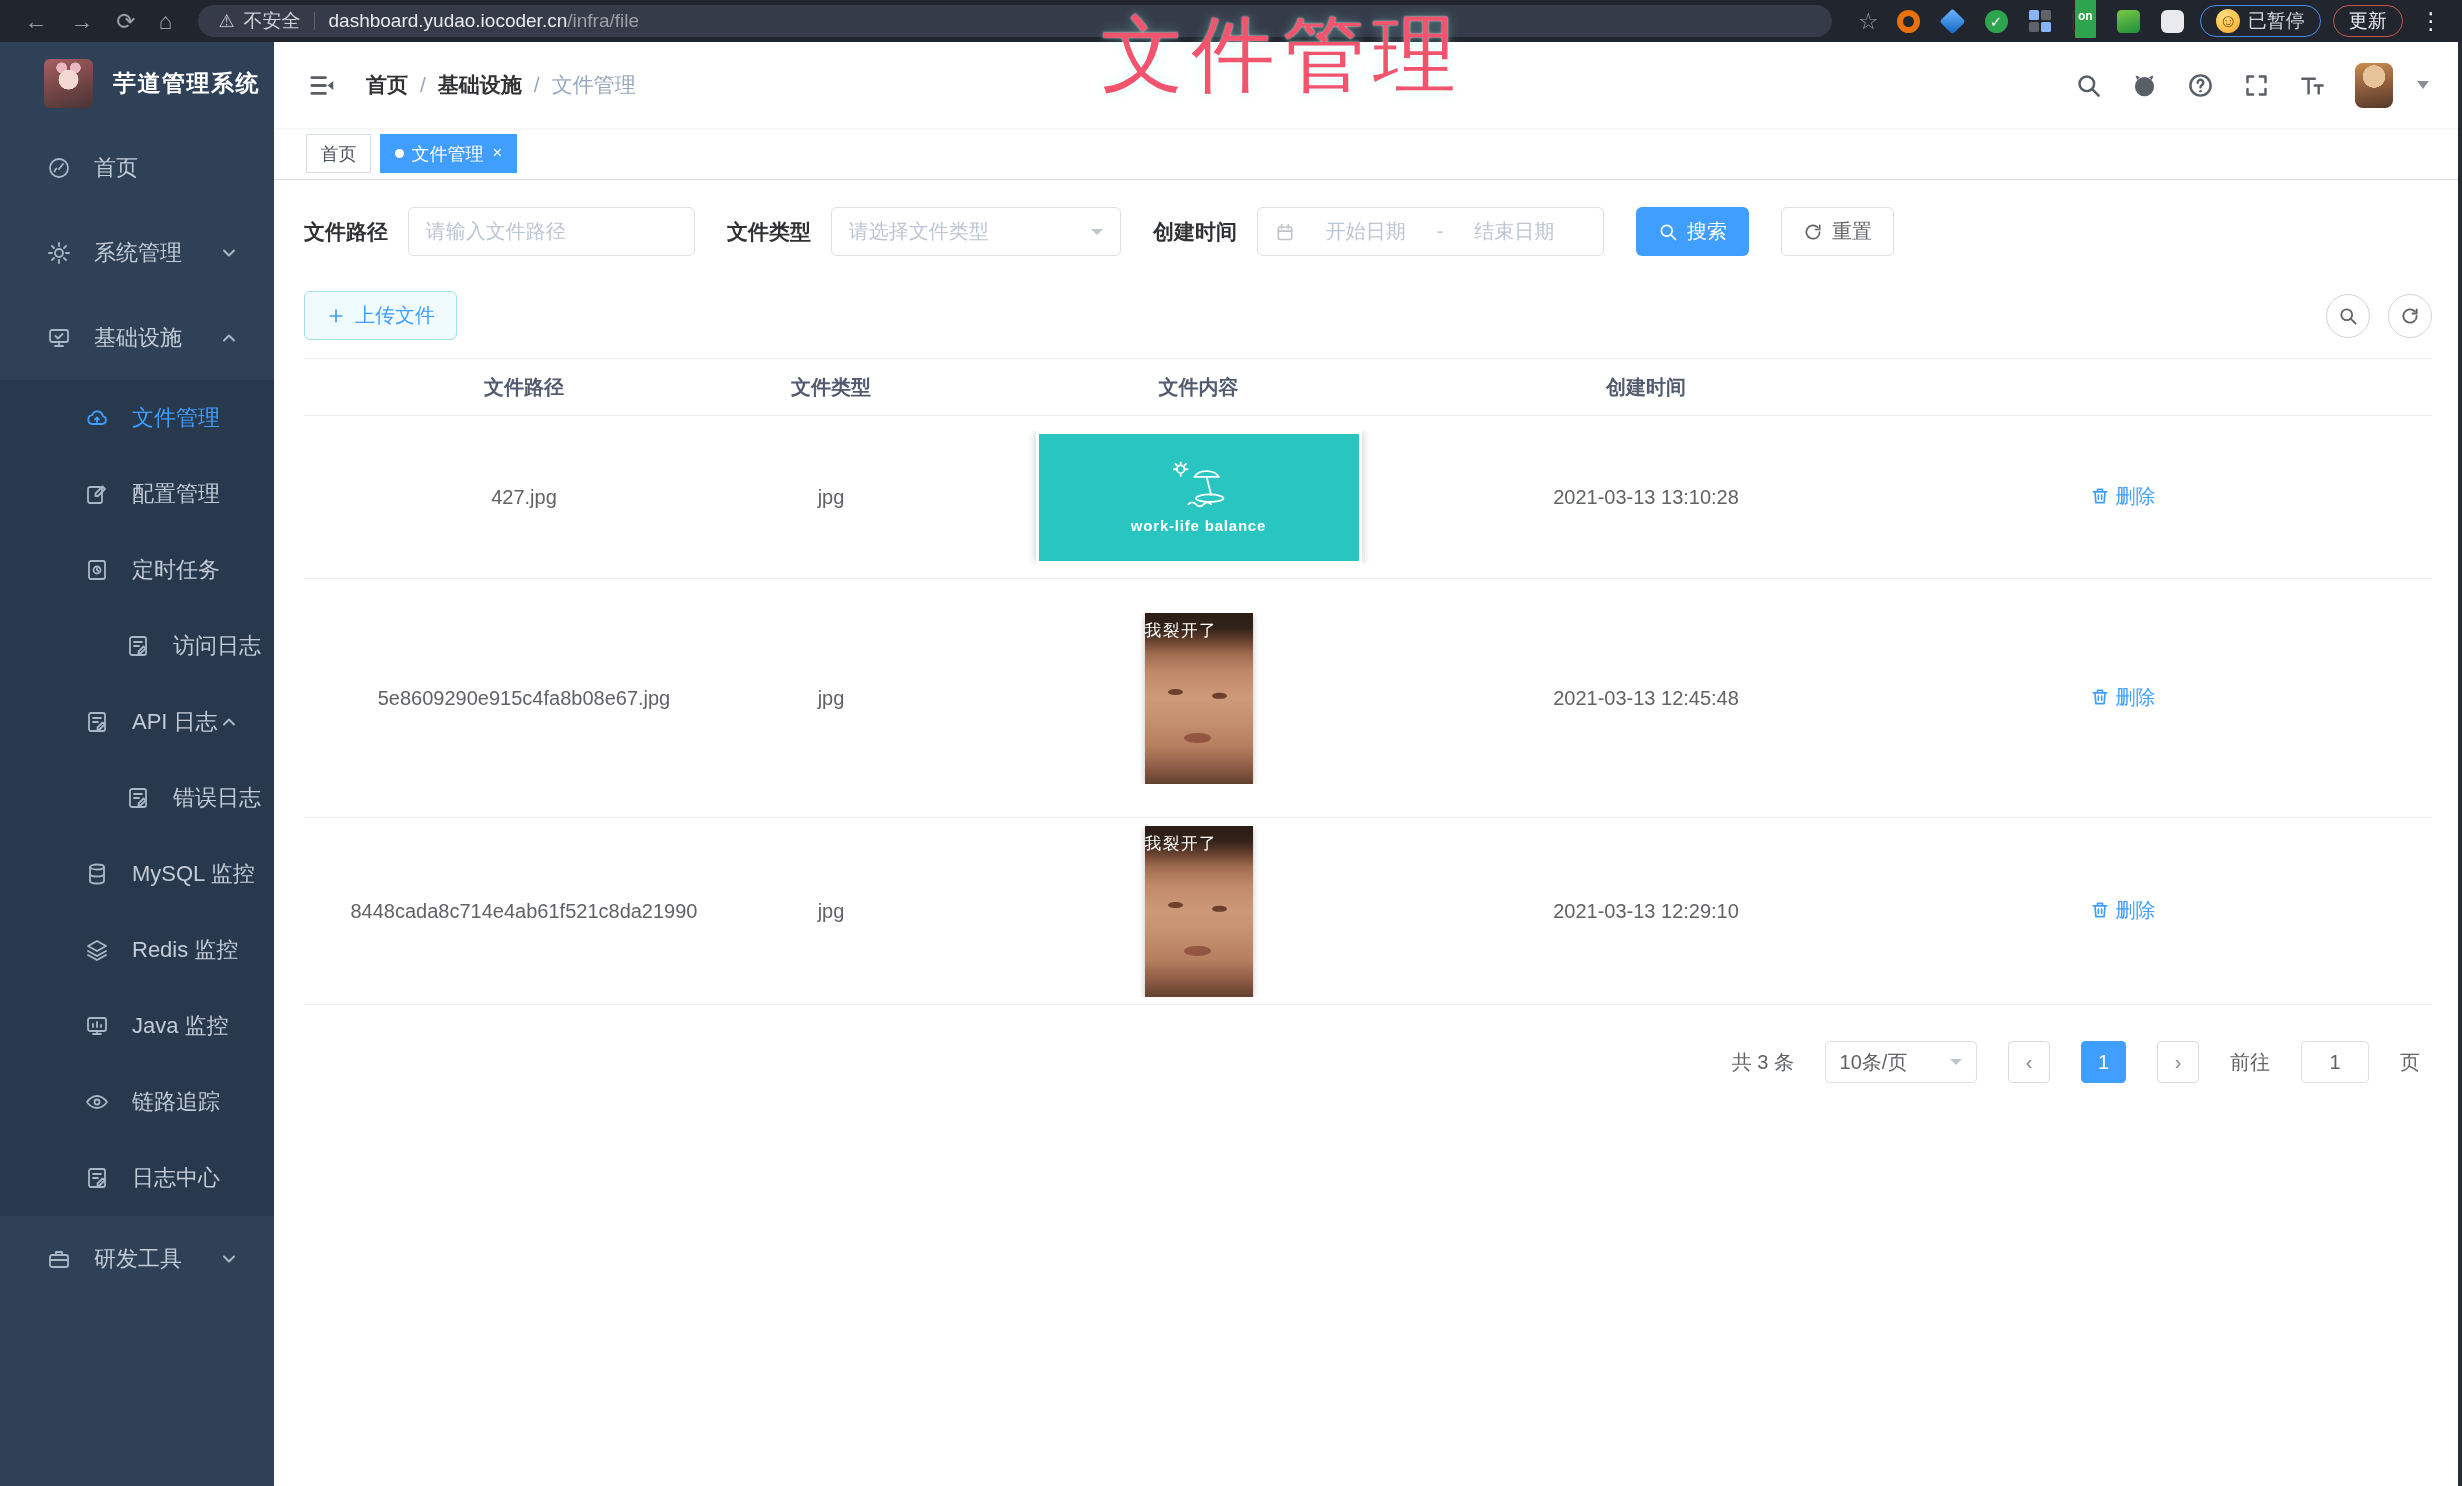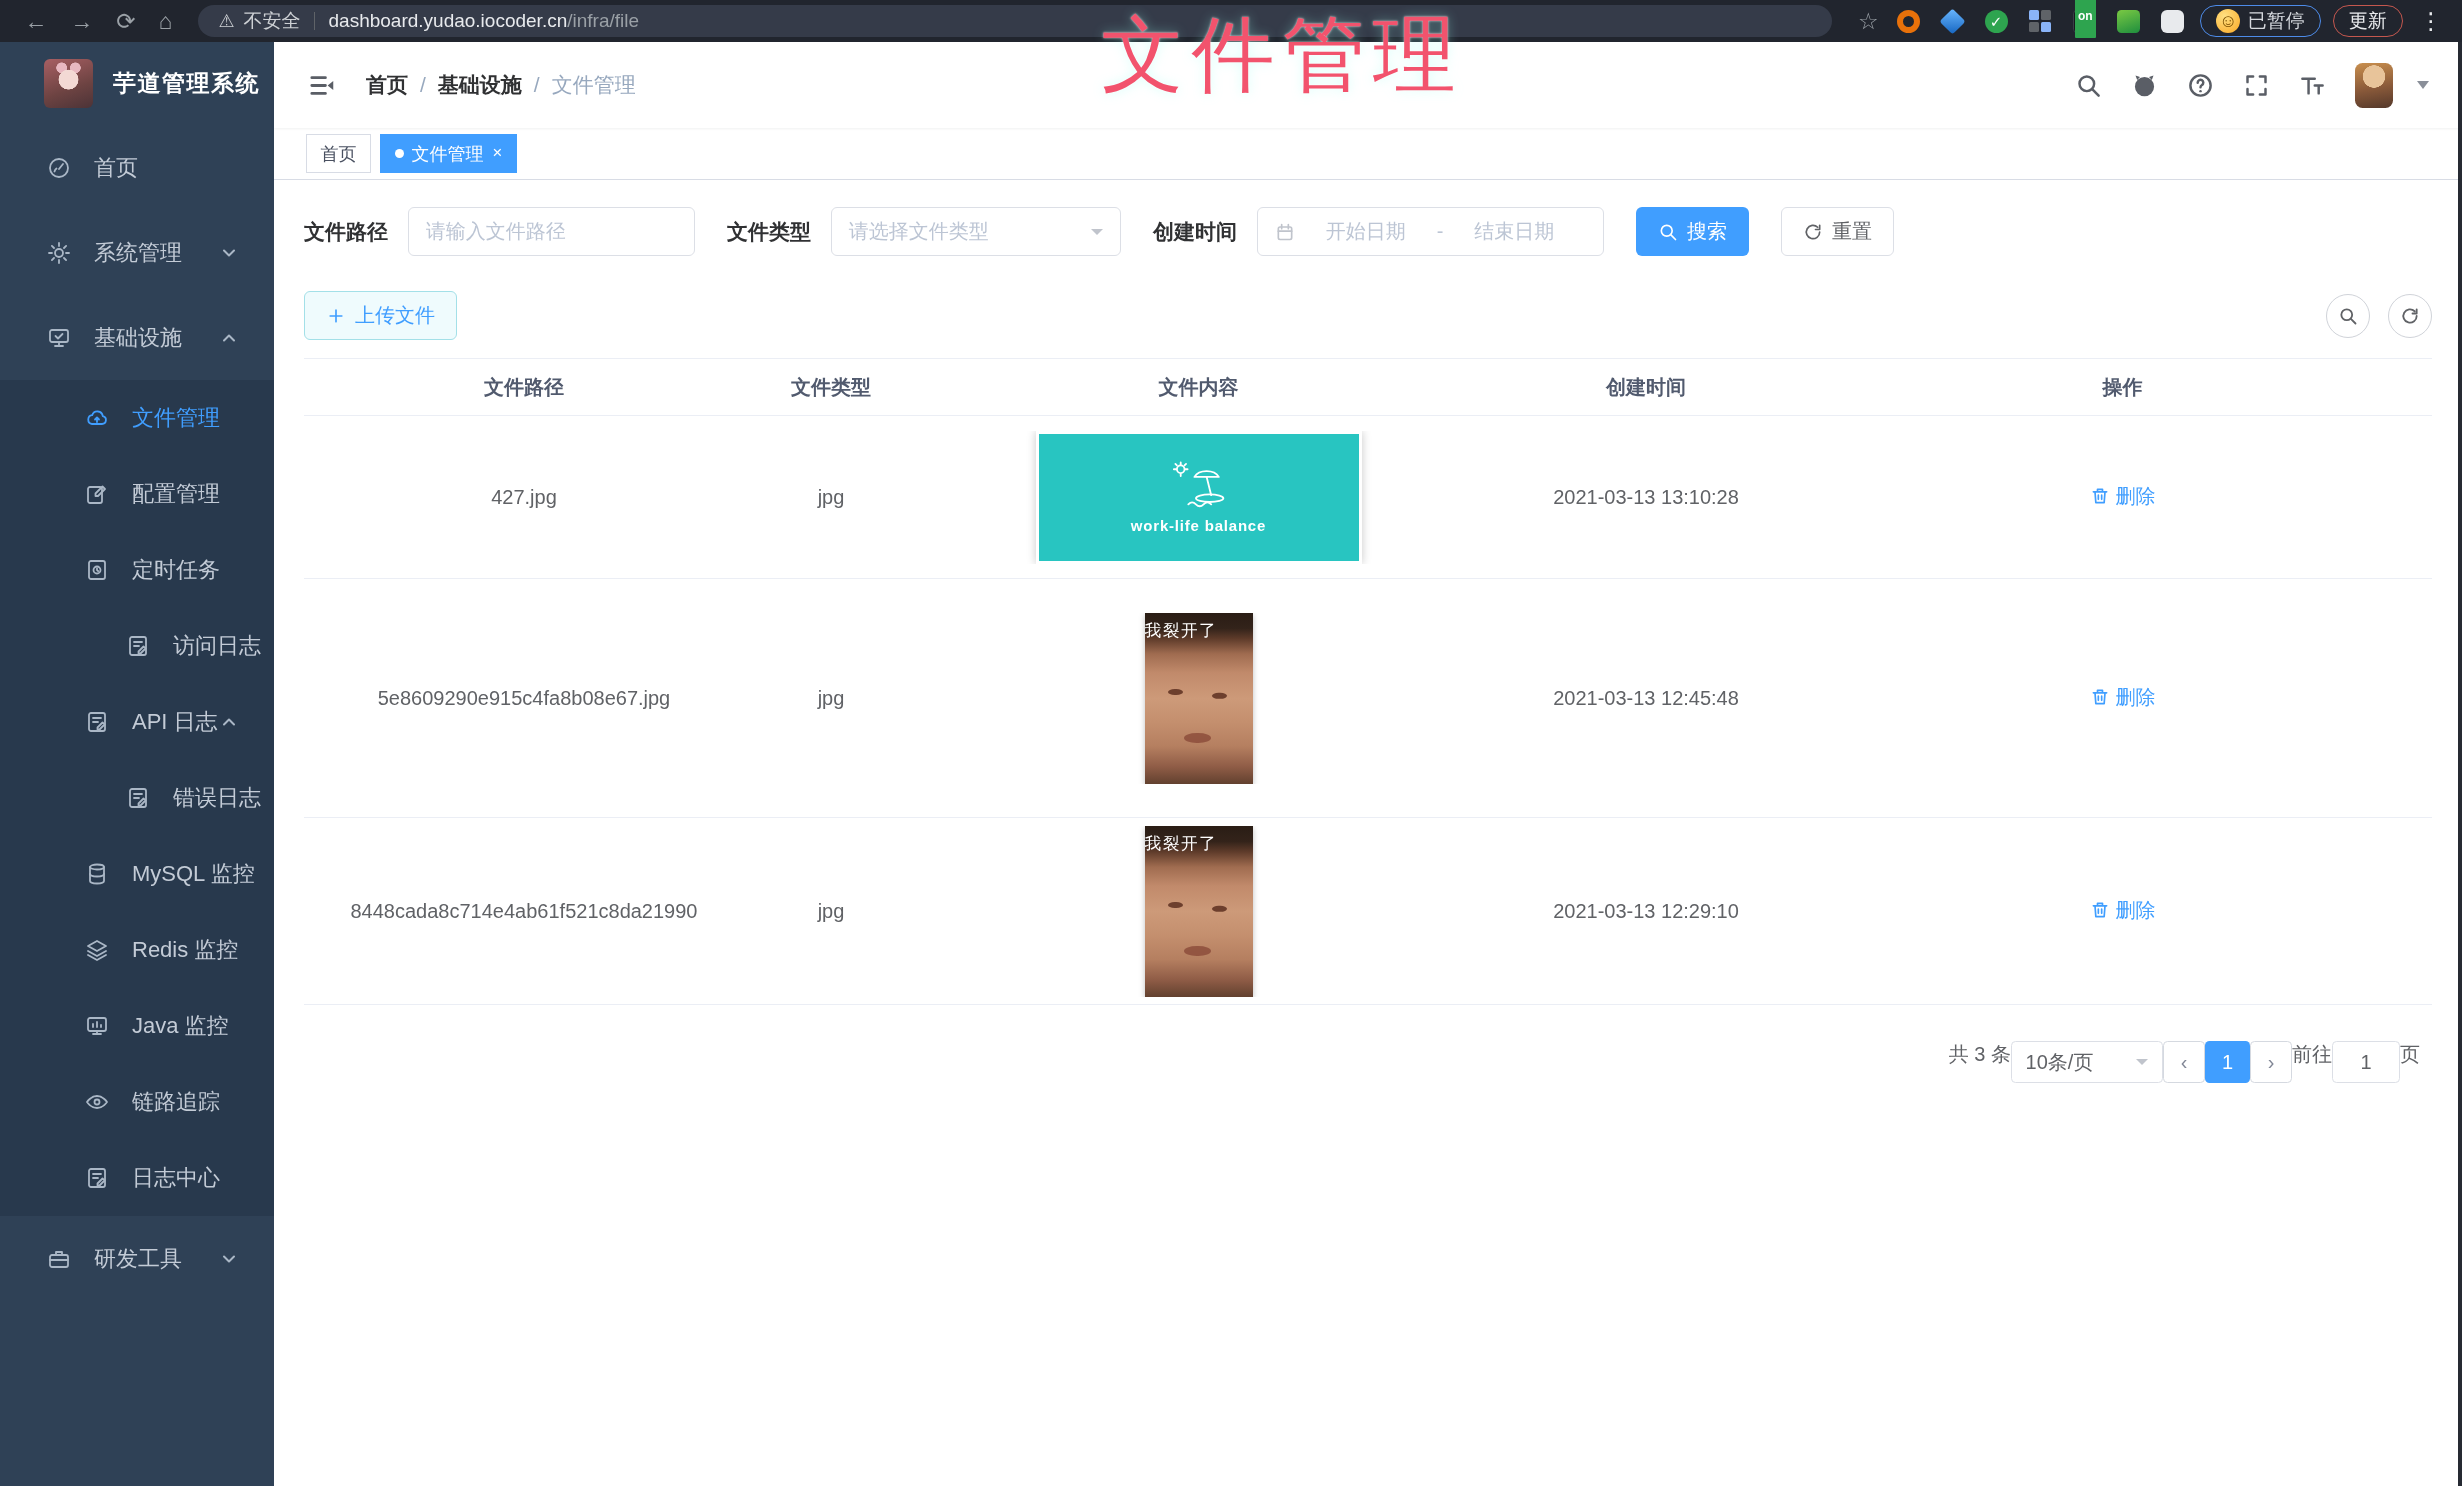--- a/index.html
+++ b/index.html
@@ -132,21 +132,21 @@
   .img-996 .hr .cap{font-weight:600;font-size:15px}
 
   
   .img-baby{position:relative;width:108px;height:171px;box-shadow:0 1.5px 6px rgba(0,0,0,.25);background:
     linear-gradient(180deg,#2a1d15 0%,#33231a 9%,#5e3b2a 15%,#a06c50 24%,#c18a6b 35%,#cd9a79 50%,#c48f6e 64%,#b57f60 78%,#8f5c46 90%,#62412f 100%)}
   .img-baby .cap{position:absolute;top:6px;left:0;width:100%;text-align:left;color:#fff;font-size:16.7px;letter-spacing:1.5px}
   .img-baby::before{content:"";position:absolute;left:23px;top:76px;width:15px;height:6.8px;border-radius:50%;background:#6d3f2d;box-shadow:44px 3.8px 0 #6d3f2d}
   .img-baby::after{content:"";position:absolute;left:39px;top:120px;width:27px;height:10.6px;border-radius:50%;background:#8a4a38;opacity:.8}
 
   
-  .pag{margin-top:36px;display:flex;justify-content:flex-end;gap:0;padding-right:12px;font-size:20px;color:#606266}
+  .pag{margin-top:36px;display:flex;align-items:center;justify-content:flex-end;gap:31px;padding-right:12px;font-size:20px;color:#606266}
   .psel{width:152px;height:42px;border:0.8px solid #dcdfe6;border-radius:4.5px;display:flex;align-items:center;justify-content:space-between;padding:0 13.6px;cursor:pointer}
   .pbtn{width:42px;height:42px;border:0.8px solid #d5d9e0;border-radius:4.5px;background:#fff;display:flex;align-items:center;justify-content:center;color:#808695;font-size:20px;cursor:pointer}
   .pnum{width:45px;height:42px;border-radius:4.5px;background:#409eff;color:#fff;display:flex;align-items:center;justify-content:center;font-size:20px;cursor:pointer}
   .goto-inp{width:68px;height:42px;border:0.8px solid #dcdfe6;border-radius:4.5px;text-align:center;font-size:20px;color:#606266;outline:none;font-family:inherit}
 
   
   .watermark{position:absolute;left:1101px;top:0px;z-index:50;font-size:83px;font-weight:500;letter-spacing:7.6px;color:#f2536d;pointer-events:none;
     text-shadow:0 0 2.3px rgba(255,255,255,.85),0 0 12px rgba(150,255,240,.4)}
 </style>
 </head>
@@ -455,21 +455,20 @@
             </div>
           </div>
         </div>
 
         <div class="tbl">
           <div class="trow thead">
             <div>文件路径</div>
             <div>文件类型</div>
             <div>文件内容</div>
             <div>创建时间</div>
-            <div>操作</div>
           </div>
 
           <div class="trow r1">
             <div>427.jpg</div>
             <div>jpg</div>
             <div class="cellimg">
               <div class="img-996">
                 <div class="half hr">
                   <svg width="64" height="49" viewBox="0 0 84 64">
                       <circle cx="18" cy="12" r="5"></circle>

